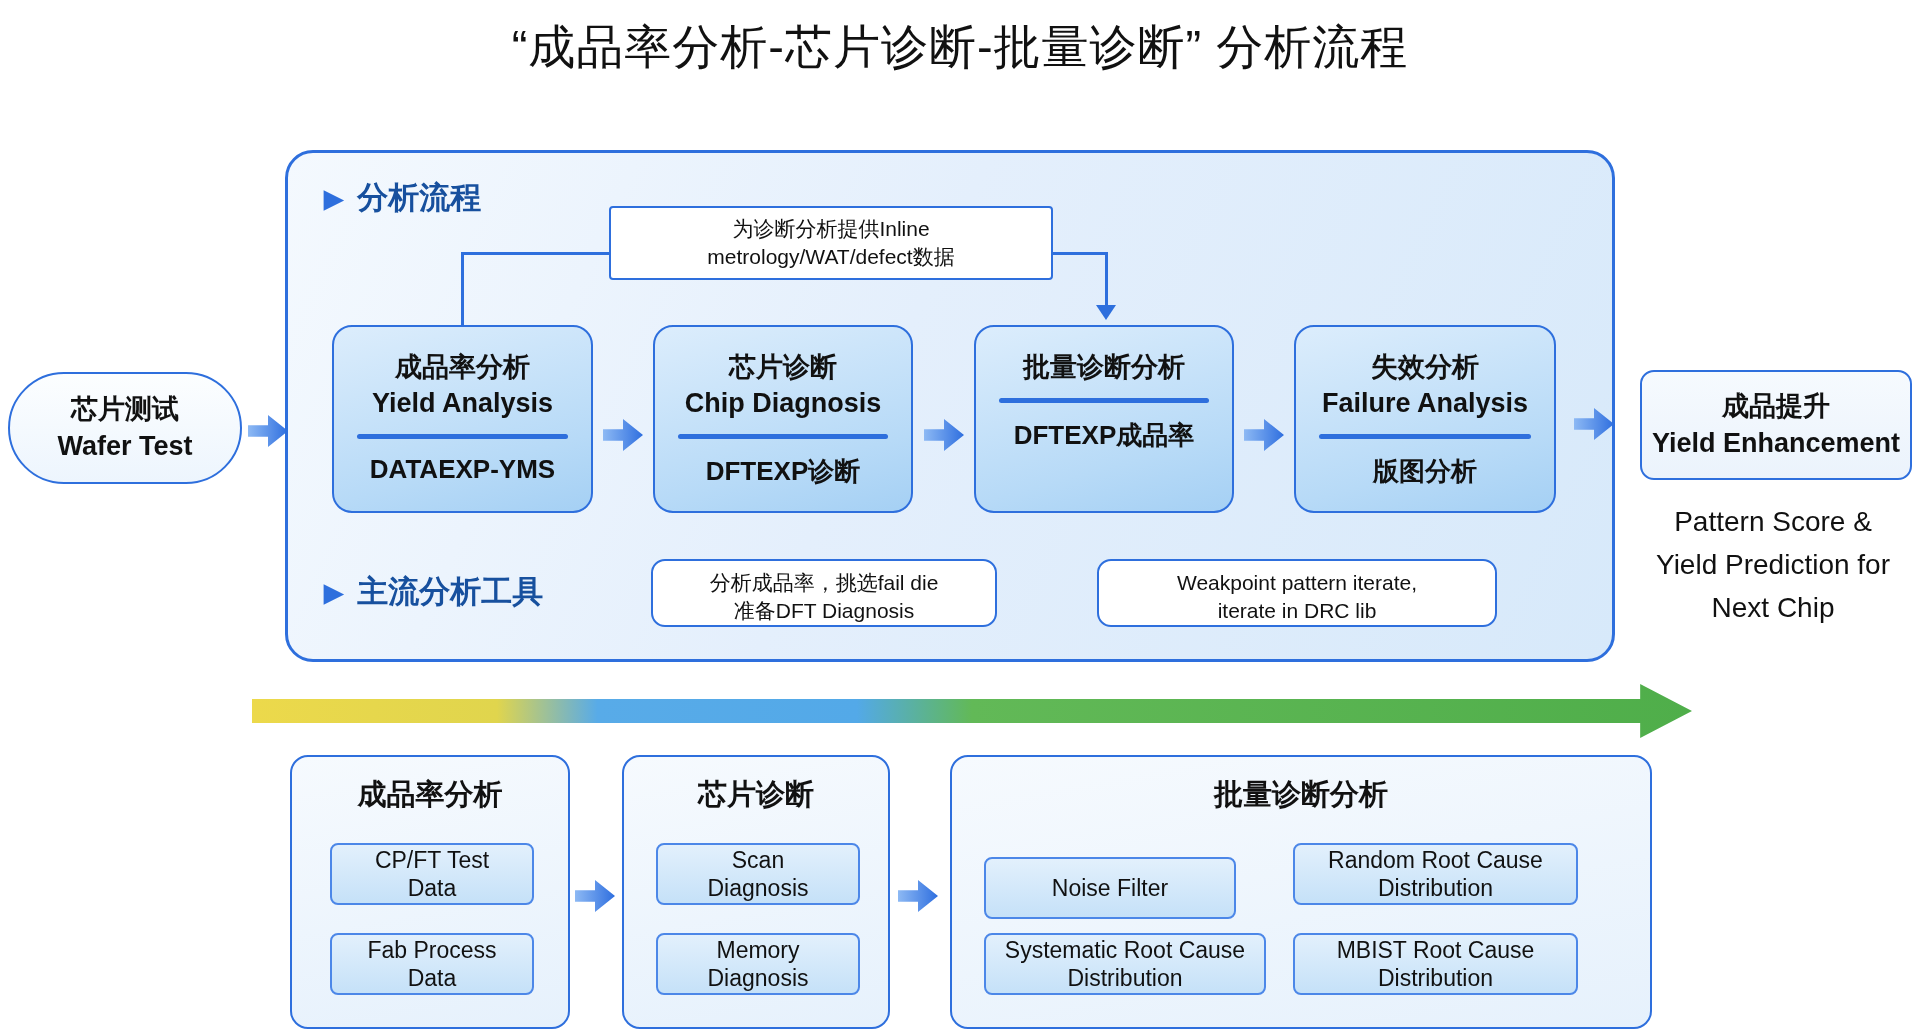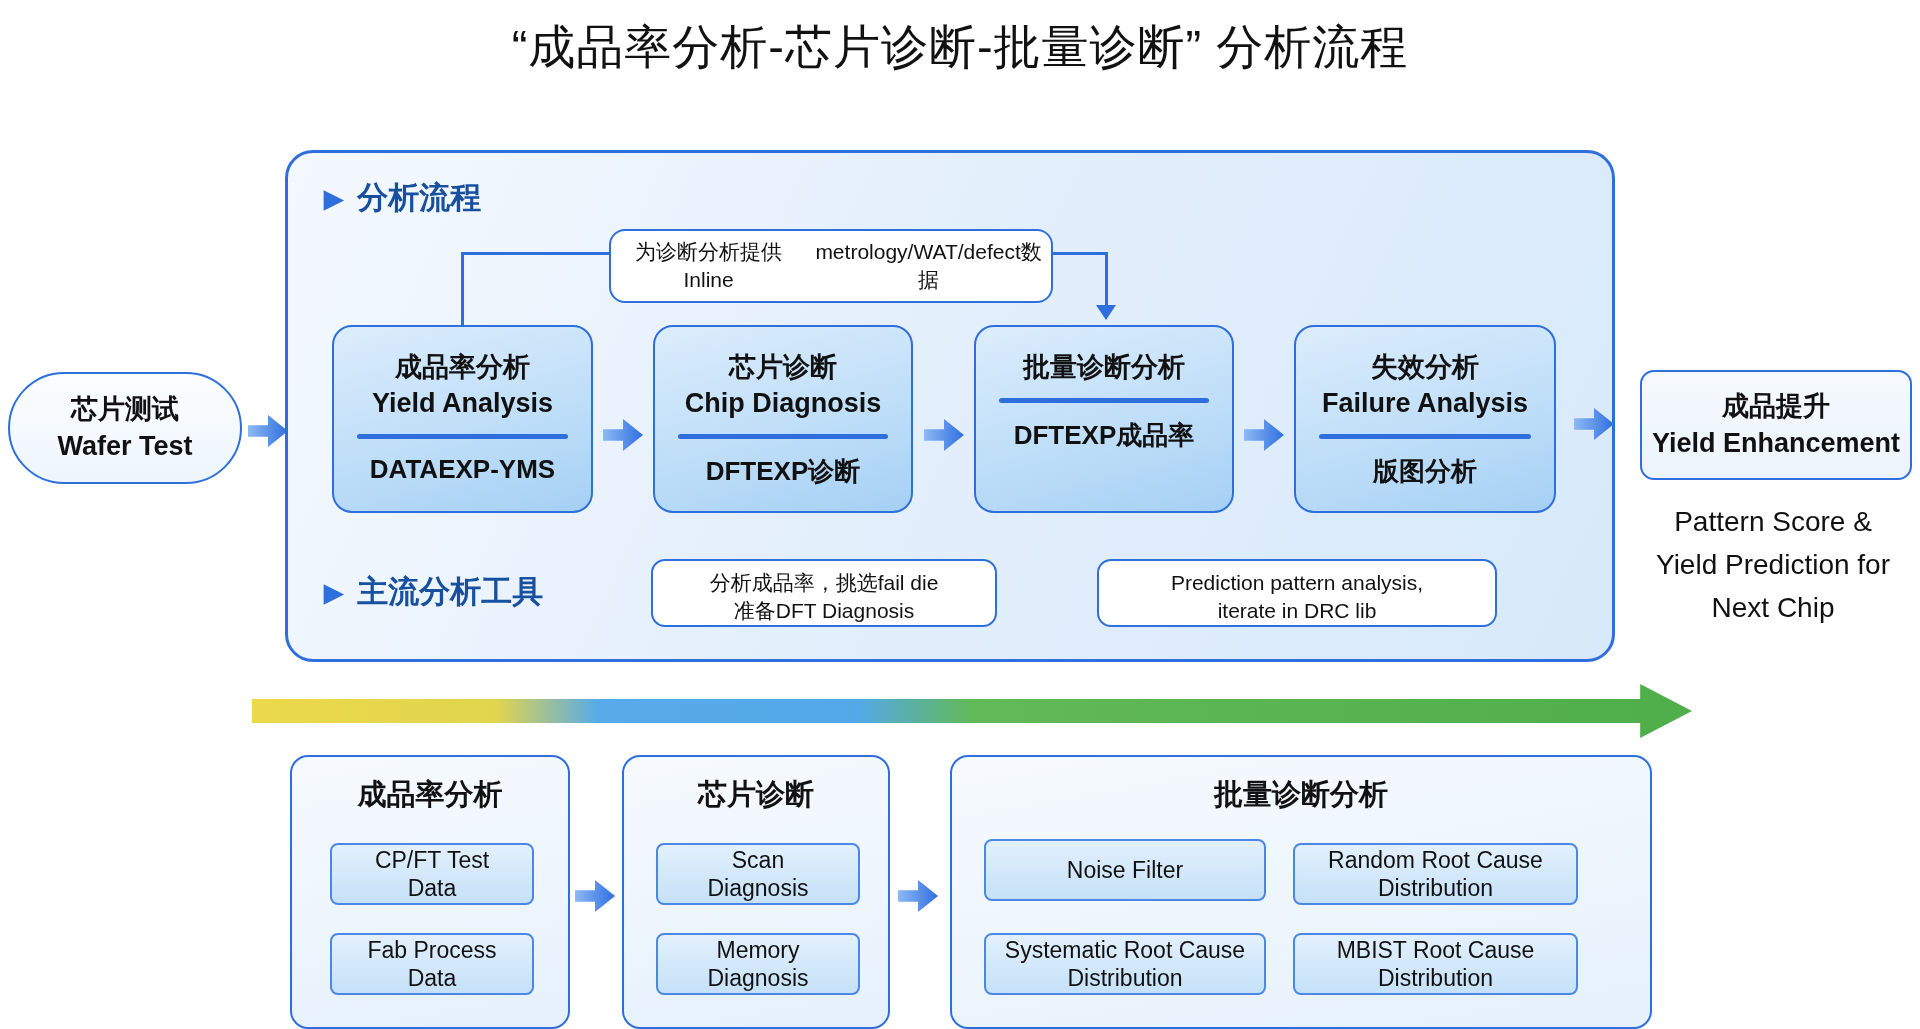--- a/index.html
+++ b/index.html
@@ -35,23 +35,23 @@
     border:3px solid #2e6fdd; border-radius:28px; box-sizing:border-box;
     background:linear-gradient(115deg,#f4f9fe 0%,#e4effc 45%,#d7e9fa 100%);
   }
   .section-label {
     position:absolute; display:flex; align-items:center; gap:14px;
     font-size:31px; font-weight:bold; color:#17509e;
   }
   .section-label .tri { color:#2e6fdd; font-size:25px; line-height:1; }
 
   .callout {
-    position:absolute; left:321px; top:76px; width:444px; height:74px;
-    background:#ffffff; border:2.5px solid #2e6fdd; border-radius:16px;
-    display:flex; justify-content:center; align-items:center;
+    position:absolute; left:321px; top:53px; width:444px; height:74px;
+    background:#ffffff; border:2.5px solid #2e6fdd; border-radius:4px;
+    display:flex; flex-direction:column; justify-content:center; align-items:center;
     font-size:21px; line-height:28px; box-sizing:border-box; text-align:center;
   }
   .conn { position:absolute; background:#2e6fdd; }
   .down-head {
     position:absolute; width:0; height:0;
     border-left:10px solid transparent; border-right:10px solid transparent;
     border-top:15px solid #2e6fdd;
   }
 
   .step {
@@ -171,21 +171,21 @@
 
     <div class="section-label" style="left:36px; top:418px;">
       <span class="tri">▶</span>
       <span>主流分析工具</span>
     </div>
     <div class="note" style="left:363px; width:346px;">
       <div>分析成品率，挑选fail die</div>
       <div>准备DFT Diagnosis</div>
     </div>
     <div class="note" style="left:809px; width:400px;">
-      <div>Prediction pattern analysis,</div>
+      <div>Weakpoint pattern iterate,</div>
       <div>iterate in DRC lib</div>
     </div>
   </div>
 
   <div class="arrow" style="left:1574px; top:408px;"></div>
   <div class="result-box">
     <div>成品提升</div>
     <div>Yield Enhancement</div>
   </div>
   <div class="caption">
@@ -205,19 +205,19 @@
 
   <div class="bsec" style="left:622px; width:268px;">
     <div class="bsec-title">芯片诊断</div>
     <div class="bitem pad-narrow" style="left:32px; top:86px; width:204px;">Scan Diagnosis</div>
     <div class="bitem pad-narrow" style="left:32px; top:176px; width:204px;">Memory Diagnosis</div>
   </div>
   <div class="arrow" style="left:898px; top:880px;"></div>
 
   <div class="bsec" style="left:950px; width:702px;">
     <div class="bsec-title">批量诊断分析</div>
-    <div class="bitem pad-wide" style="left:32px;  top:82px;  width:282px;">Noise Filter</div>
+    <div class="bitem pad-wide" style="left:32px;  top:100px;  width:252px;">Noise Filter</div>
     <div class="bitem pad-wide" style="left:341px; top:86px;  width:285px;">Random Root Cause Distribution</div>
     <div class="bitem pad-wide" style="left:32px;  top:176px; width:282px;">Systematic Root Cause Distribution</div>
     <div class="bitem pad-wide" style="left:341px; top:176px; width:285px;">MBIST Root Cause Distribution</div>
   </div>
 
 </div>
 
 </body></html>

